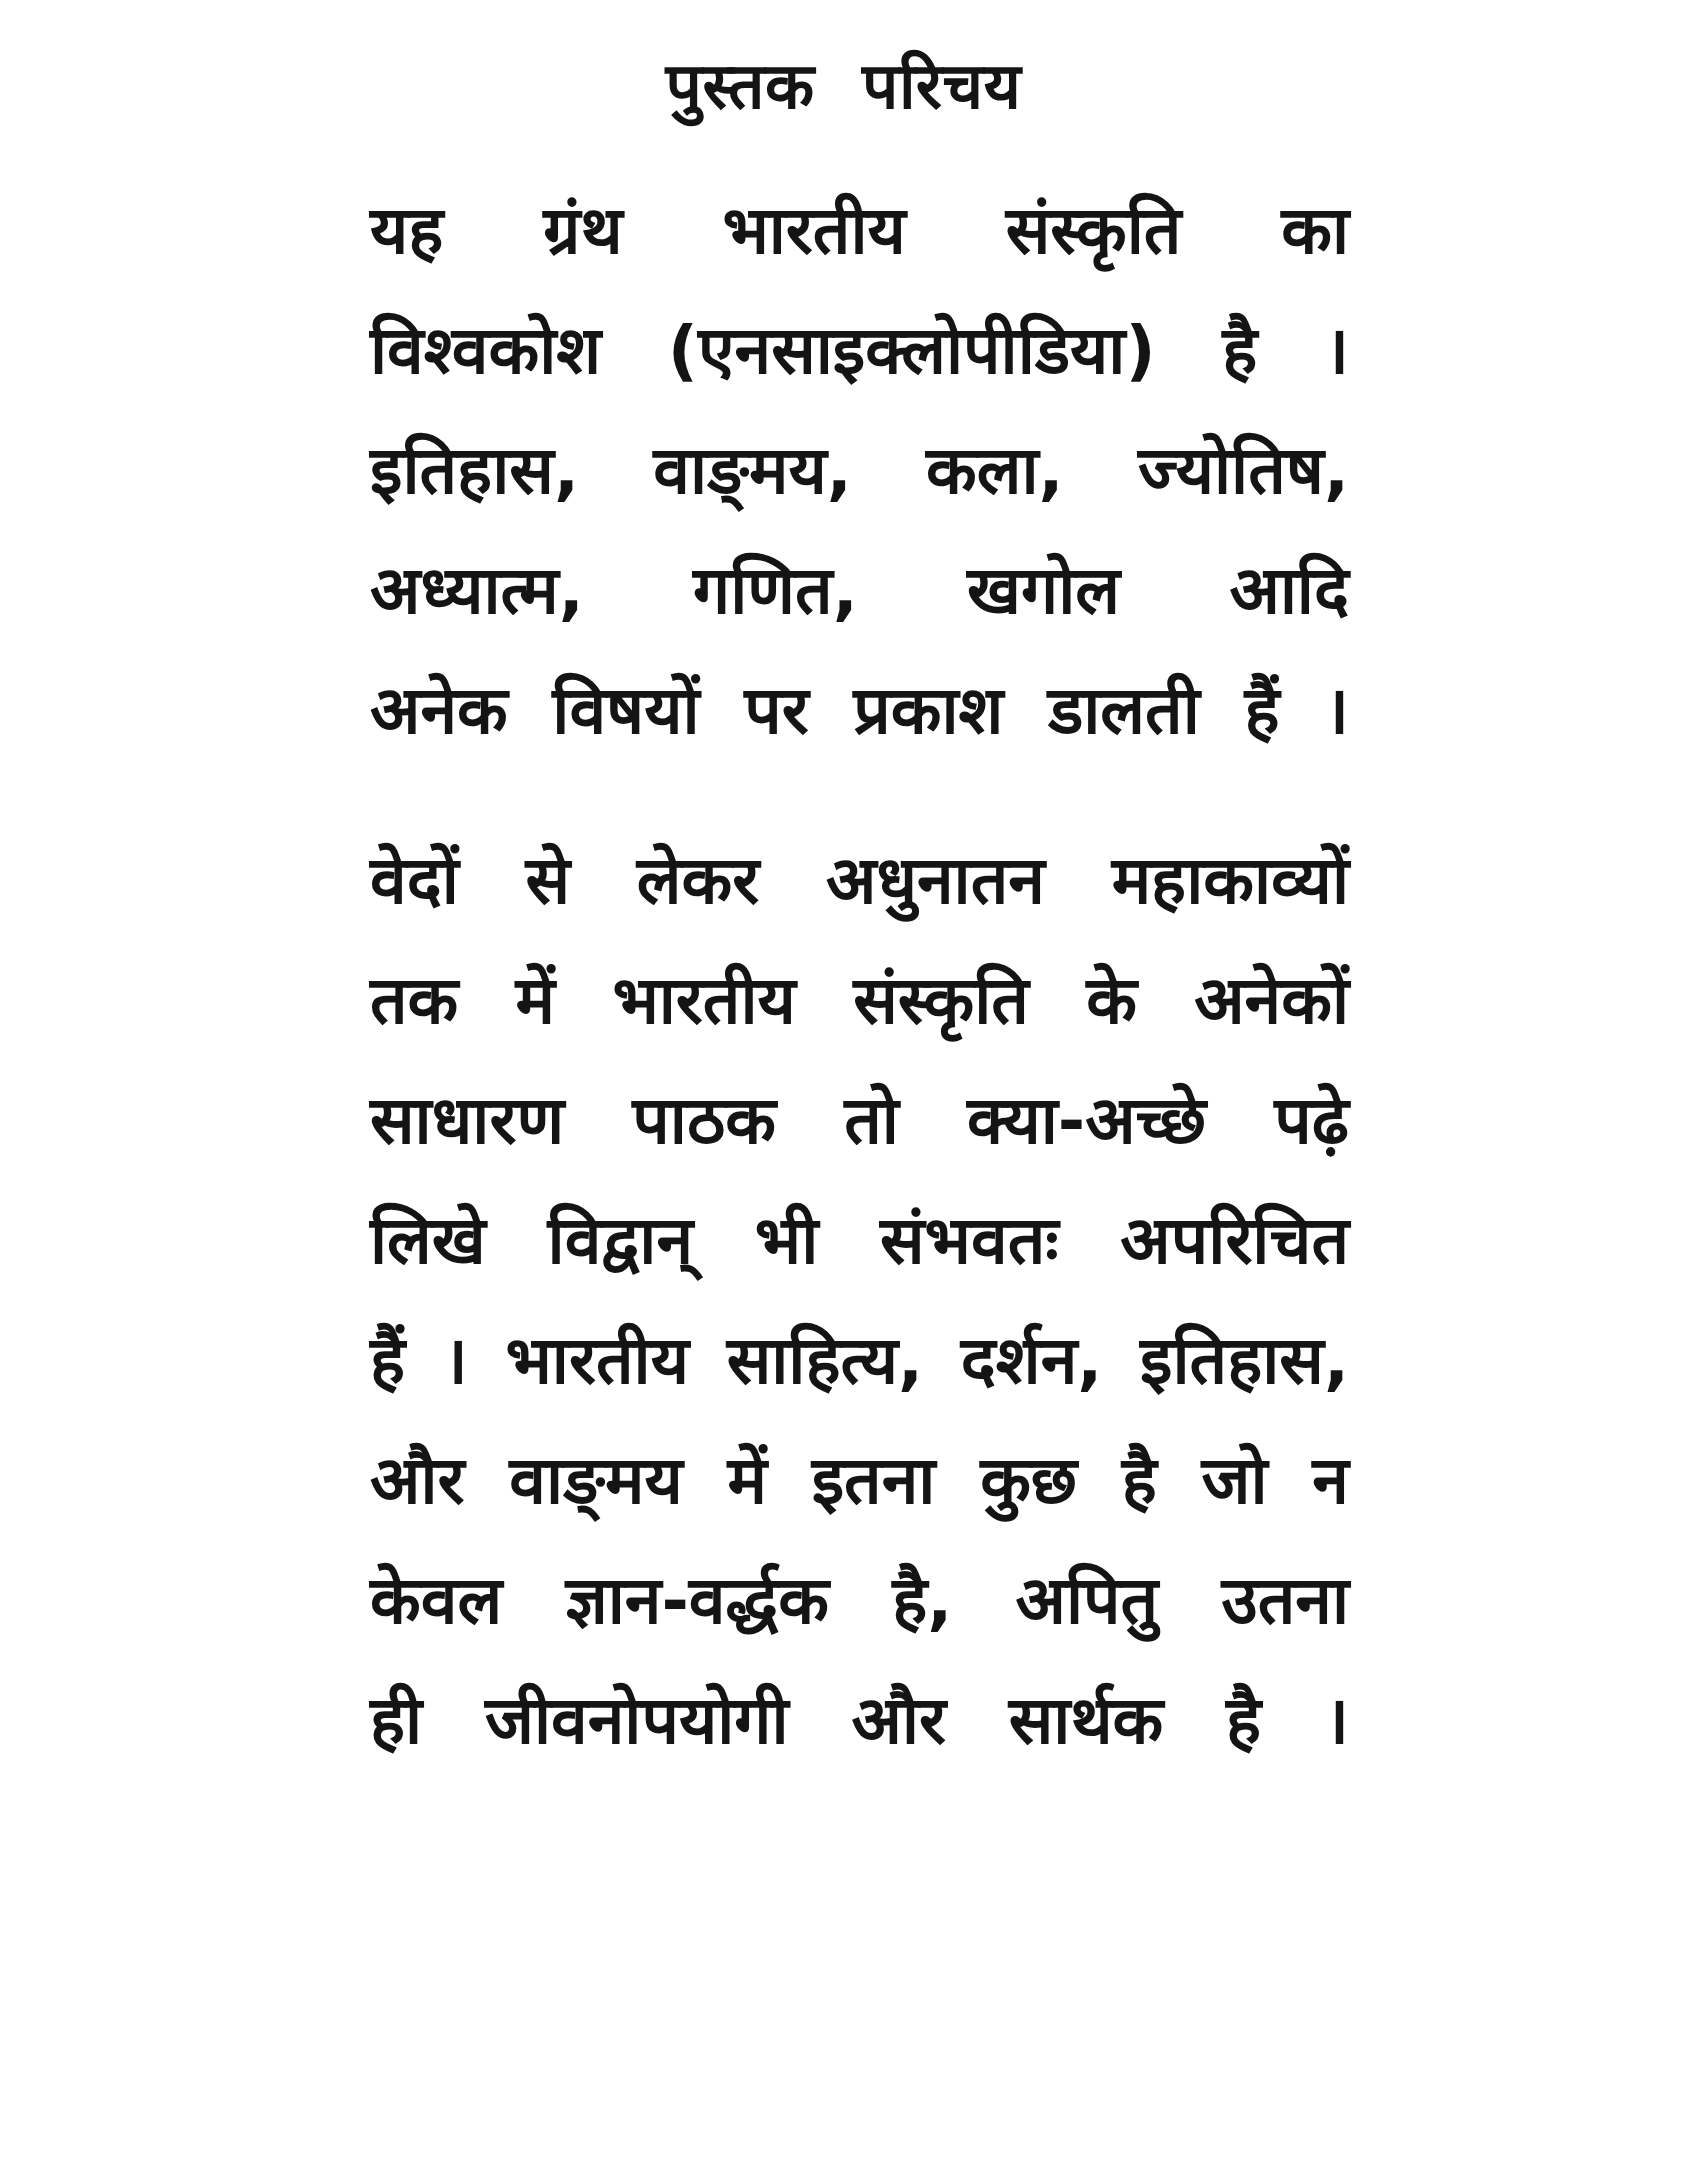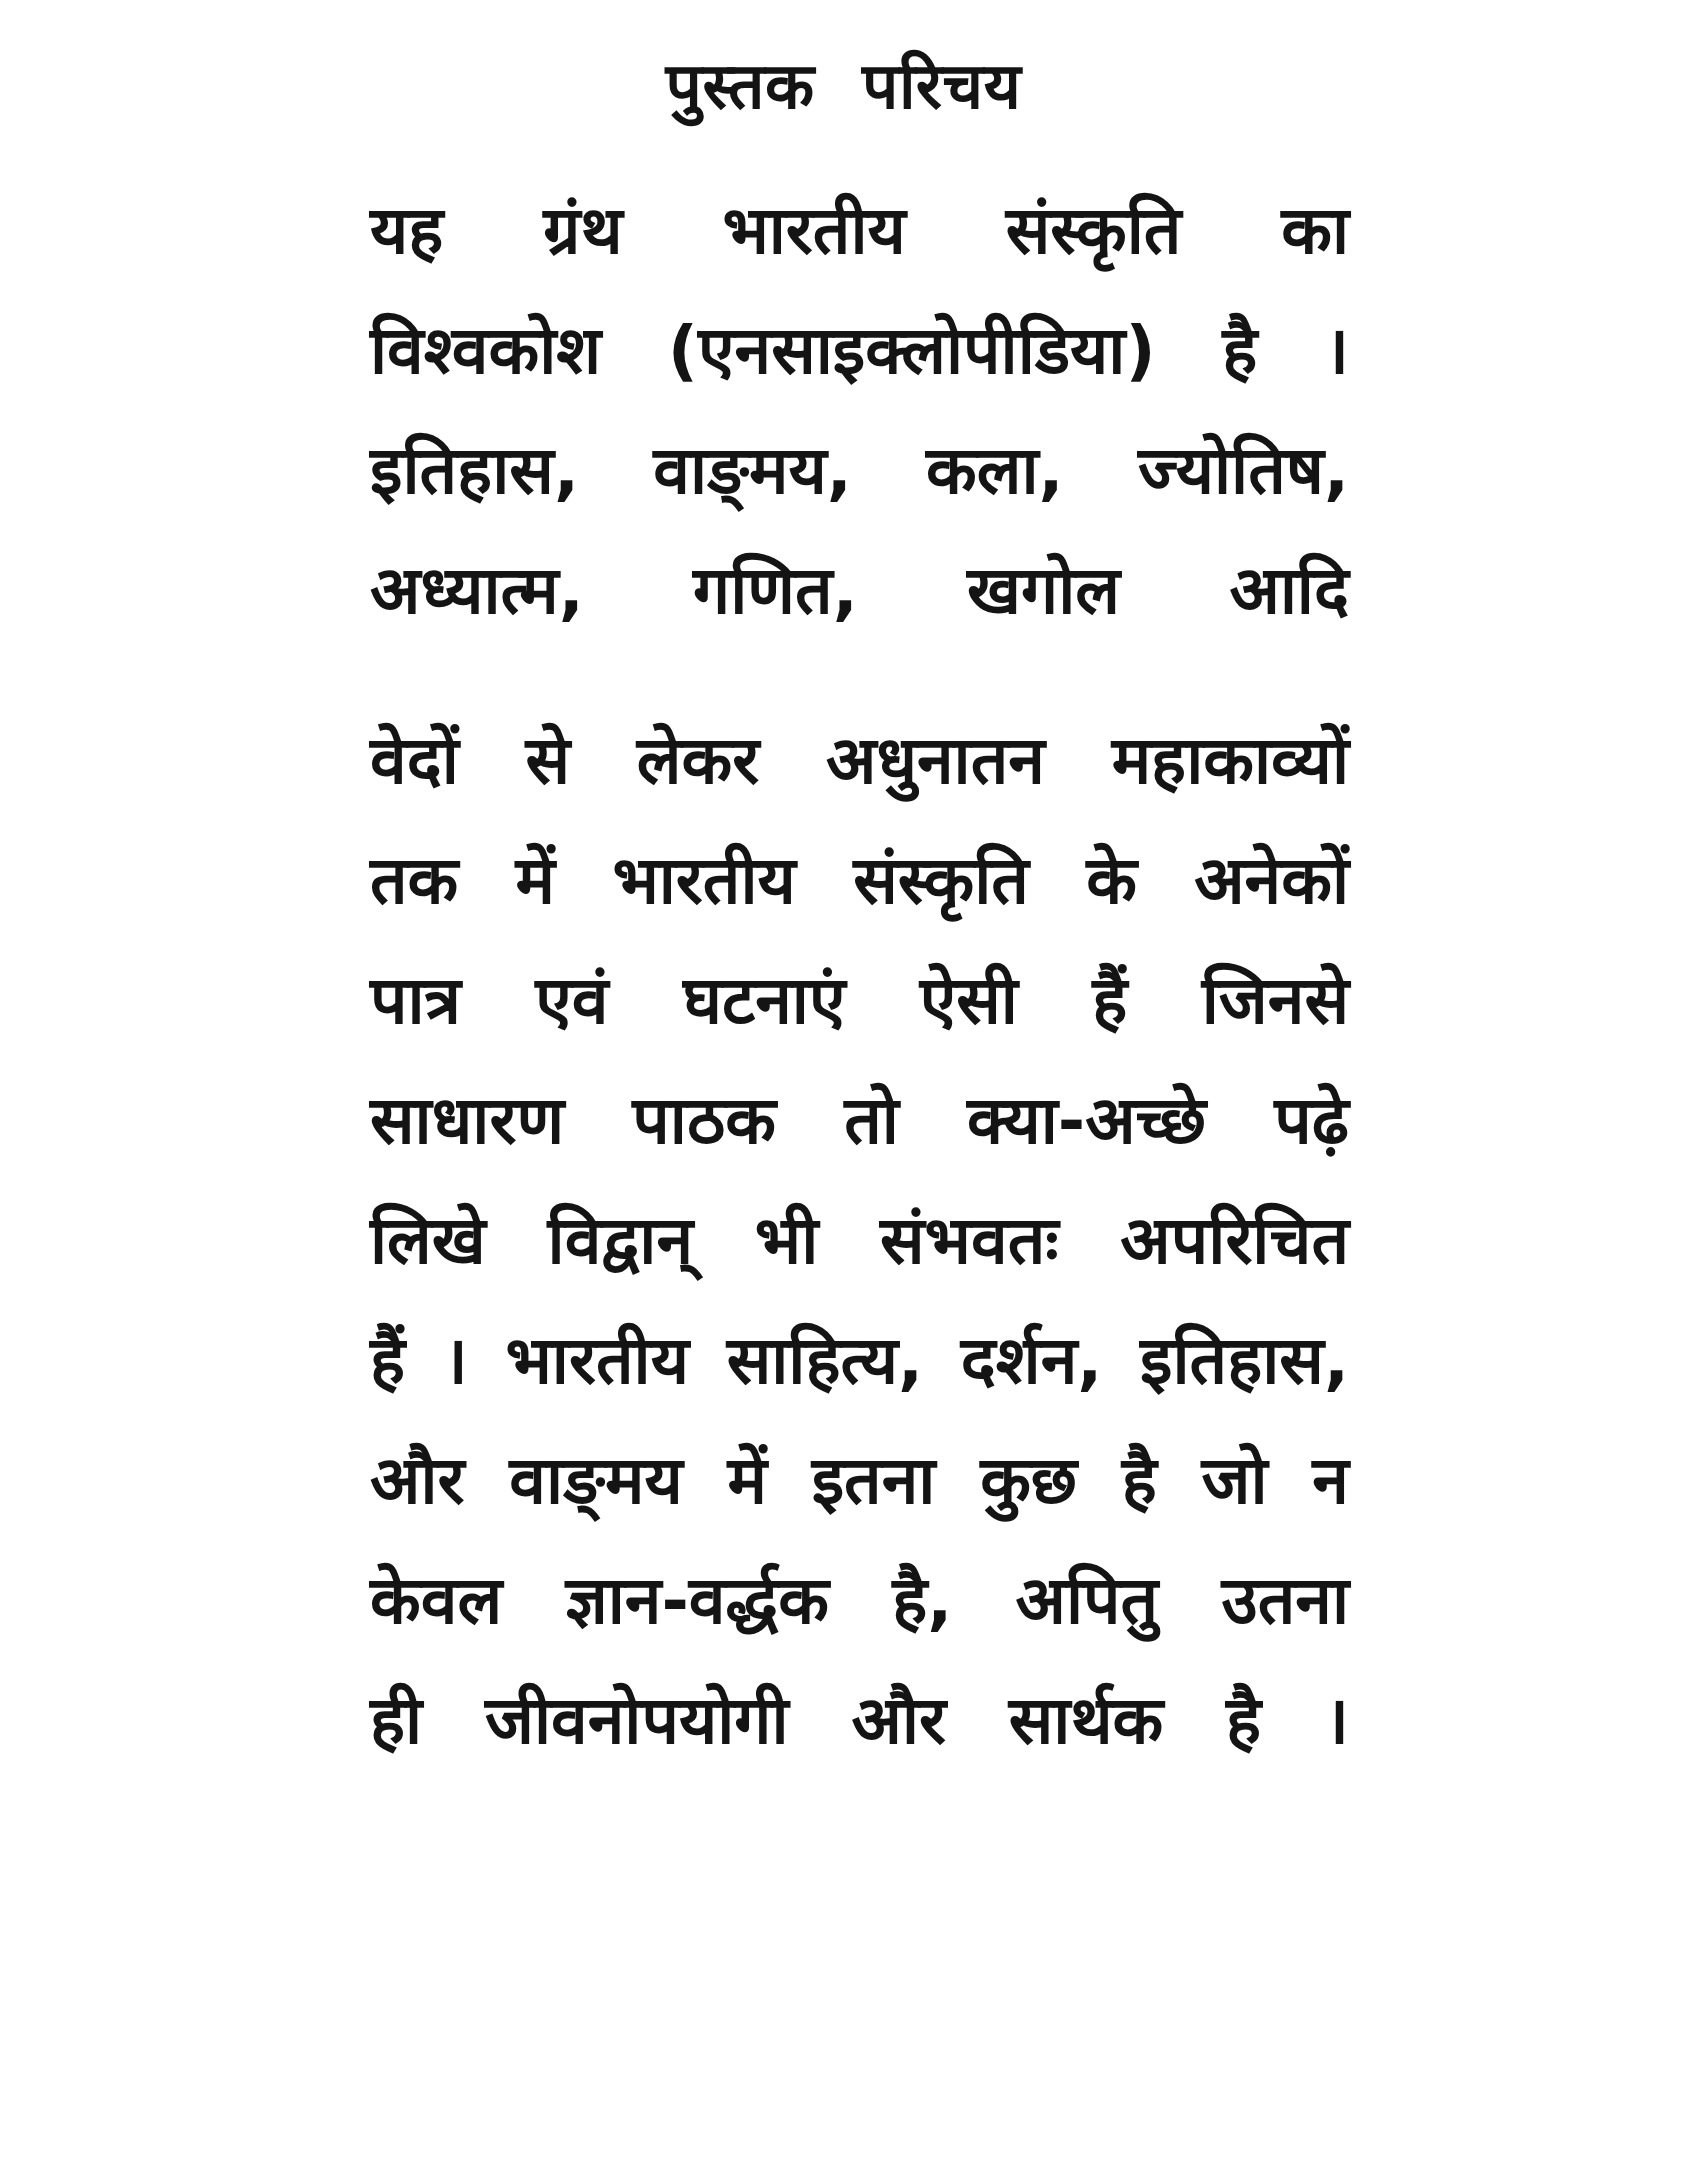--- a/index.html
+++ b/index.html
@@ -48,26 +48,26 @@
 
 <div class="page">
 
   <h1 class="title">पुस्तक परिचय</h1>
 
   <div class="body-block para-1">
     <div class="line">यह ग्रंथ भारतीय संस्कृति का</div>
     <div class="line">विश्वकोश (एनसाइक्लोपीडिया) है ।</div>
     <div class="line">इतिहास, वाङ्‌मय, कला, ज्योतिष,</div>
     <div class="line">अध्यात्म, गणित, खगोल आदि</div>
+    <div class="line">अनेक विषयों पर प्रकाश डालती हैं ।</div>
   </div>
 
   <div class="body-block para-2">
     <div class="line">वेदों से लेकर अधुनातन महाकाव्यों</div>
     <div class="line">तक में भारतीय संस्कृति के अनेकों</div>
-    <div class="line">पात्र एवं घटनाएं ऐसी हैं जिनसे</div>
     <div class="line">साधारण पाठक तो क्या-अच्छे पढ़े</div>
     <div class="line">लिखे विद्वान् भी संभवतः अपरिचित</div>
     <div class="line">हैं । भारतीय साहित्य, दर्शन, इतिहास,</div>
     <div class="line">और वाङ्‌मय में इतना कुछ है जो न</div>
     <div class="line">केवल ज्ञान-वर्द्धक है, अपितु उतना</div>
     <div class="line">ही जीवनोपयोगी और सार्थक है ।</div>
   </div>
 
 </div>
 

